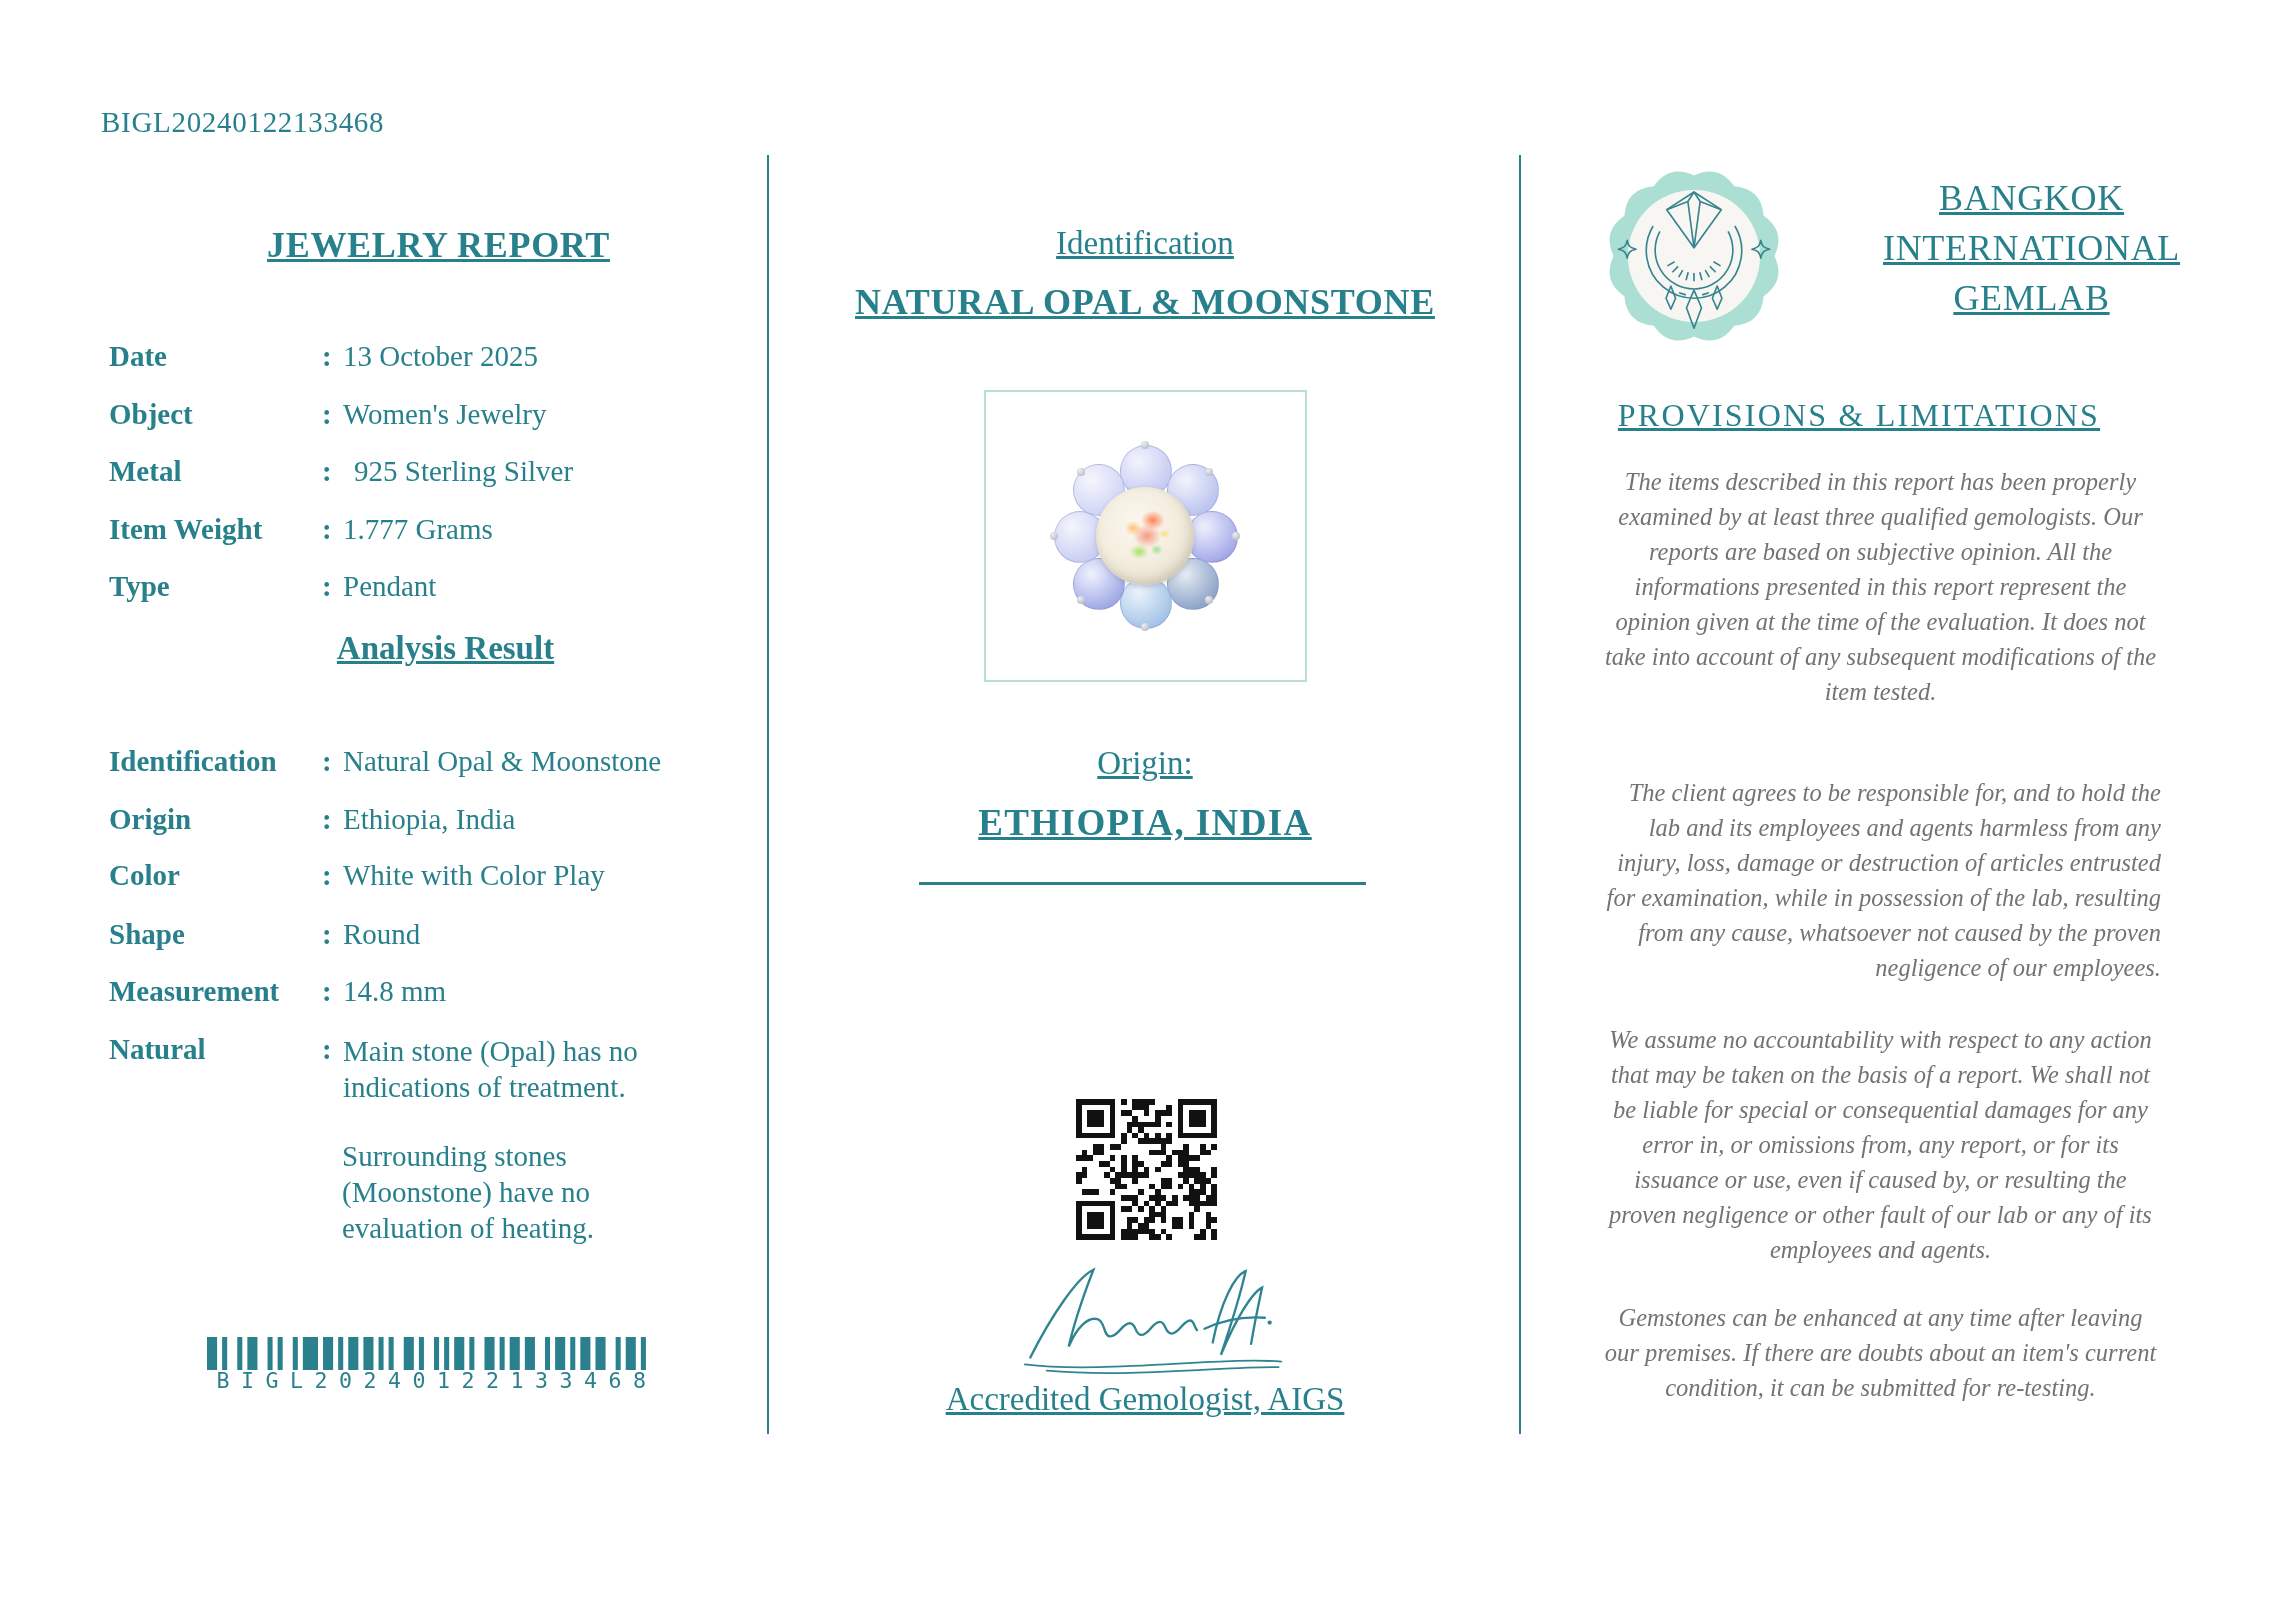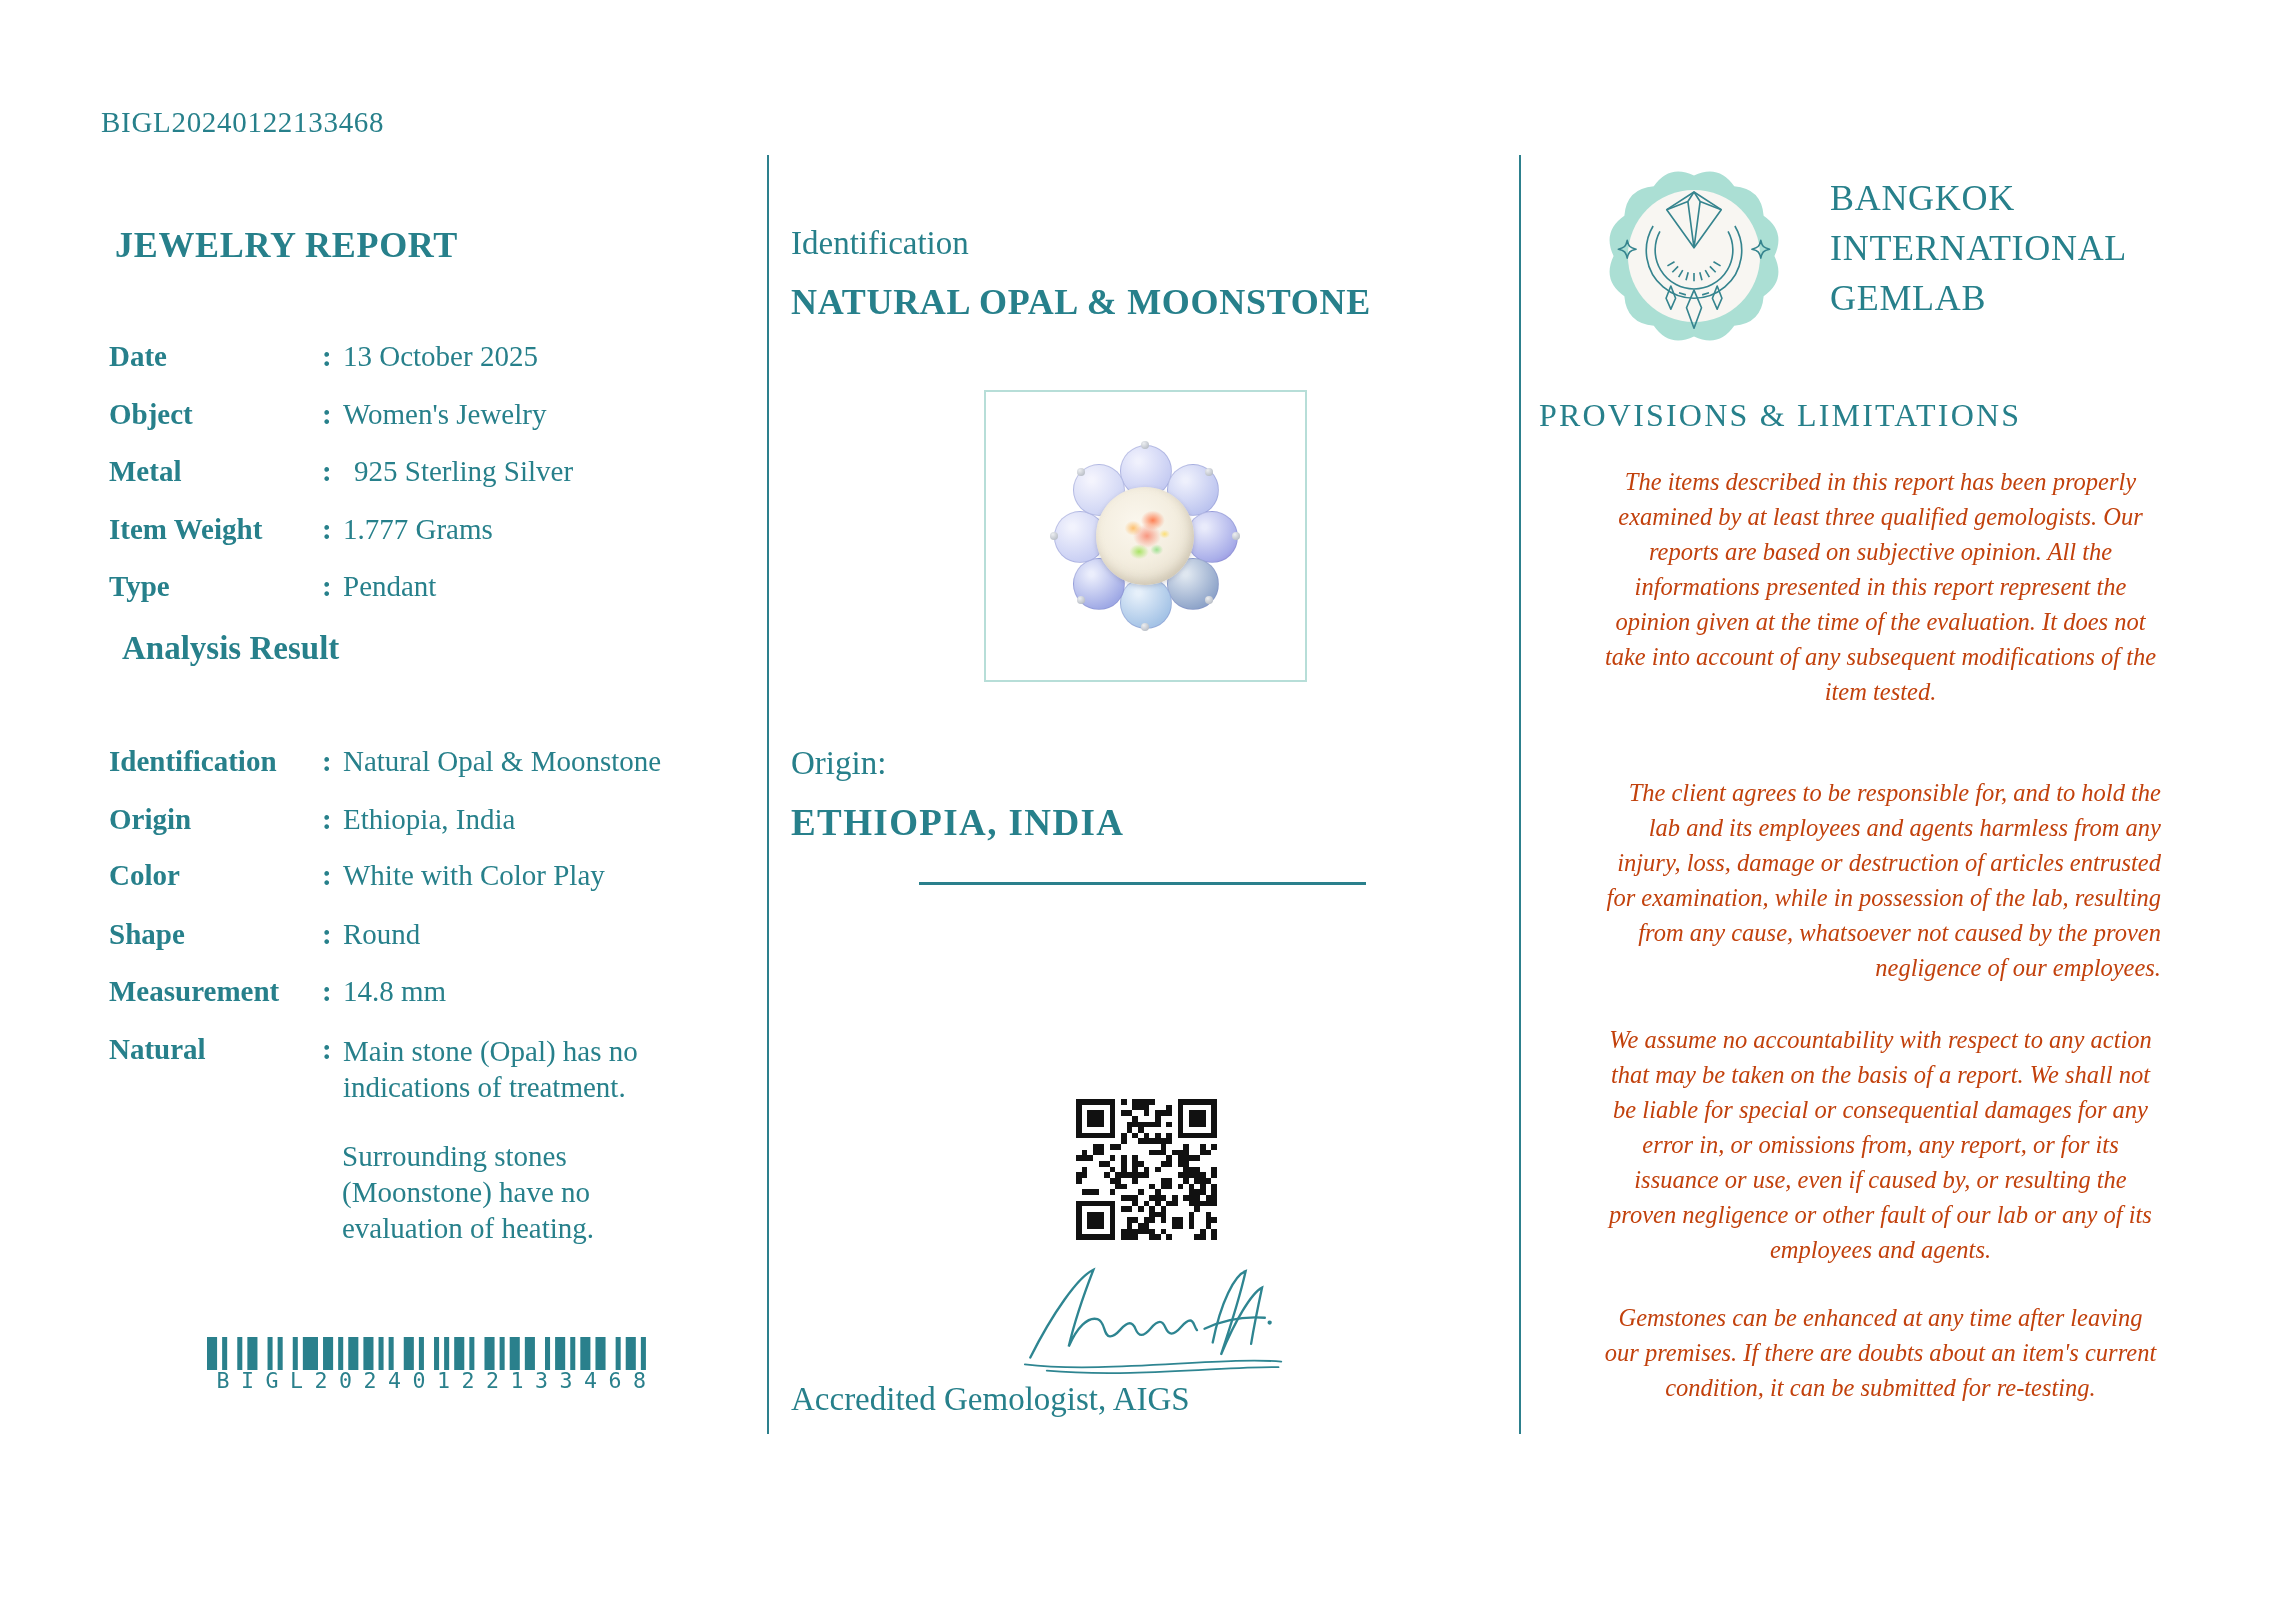--- a/index.html
+++ b/index.html
@@ -1,21 +1,21 @@
 <!DOCTYPE html>
 <html style="font-size:11.5px"><head>
 <meta charset="utf-8">
 <style>
   html,body{margin:0;padding:0;background:#ffffff;}
   .page{
     position:relative;width:2284px;height:1616px;background:#ffffff;overflow:hidden;
     font-family:"Liberation Serif","DejaVu Serif",serif;color:#27808B;
   }
   .abs{position:absolute;}
-  .center{text-align:left;}
+  .center{text-align:center;text-decoration:underline;}
   
   .report-no{left:101px;top:106px;font-size:29px;letter-spacing:0.7px;}
   .left-title{left:115px;top:224px;width:647px;font-size:36px;font-weight:bold;letter-spacing:0.7px;}
   .frow{left:101px;width:669px;height:40px;font-size:29px;white-space:nowrap;}
   .flabel{position:absolute;left:8px;top:0;font-weight:bold;font-family:Liberation Serif, serif;}
   .fcolon{position:absolute;left:221px;top:0;font-weight:bold;}
   .fvalue{position:absolute;left:242px;top:0;}
   .analysis-title{left:122px;top:630px;width:647px;font-size:33px;font-weight:bold;}
   .comments-val{position:absolute;left:242px;top:0;font-size:29px;line-height:36px;}
   .comments-val .cline{display:block;}
@@ -50,21 +50,21 @@
   .mid-origin-value{top:801px;font-size:37px;font-weight:bold;letter-spacing:1.4px;}
   .origin-rule{left:919px;top:882px;width:447px;height:2.9px;background:#2A808C;}
   .qr-box{left:1076px;top:1099px;width:141px;height:141px;}
   .sig-box{left:1007px;top:1253px;width:288px;height:133px;}
   .accredited{top:1381px;font-size:33px;}
   
   .logo-box{left:1602px;top:164px;width:184px;height:184px;}
   .lab-name{left:1830px;top:173px;width:403px;font-size:36px;line-height:50px;letter-spacing:0.7px;}
   .provisions-title{left:1539px;top:397px;width:640px;font-size:32px;letter-spacing:2.2px;}
   .provisions{left:1600px;top:464px;width:561px;font-size:24.5px;line-height:35px;
-    font-style:italic;color:#c2410c;text-align:center;}
+    font-style:italic;color:#737373;text-align:center;}
   .provisions p{margin:0;}
   .provisions p.gap1{margin-bottom:66px;}
   .provisions p.gap2{margin-bottom:37px;text-align:right;}
   .provisions p.gap3{margin-bottom:33px;}
   svg{display:block;}
 </style>
 </head>
 <body>
 
 <div class="page">

